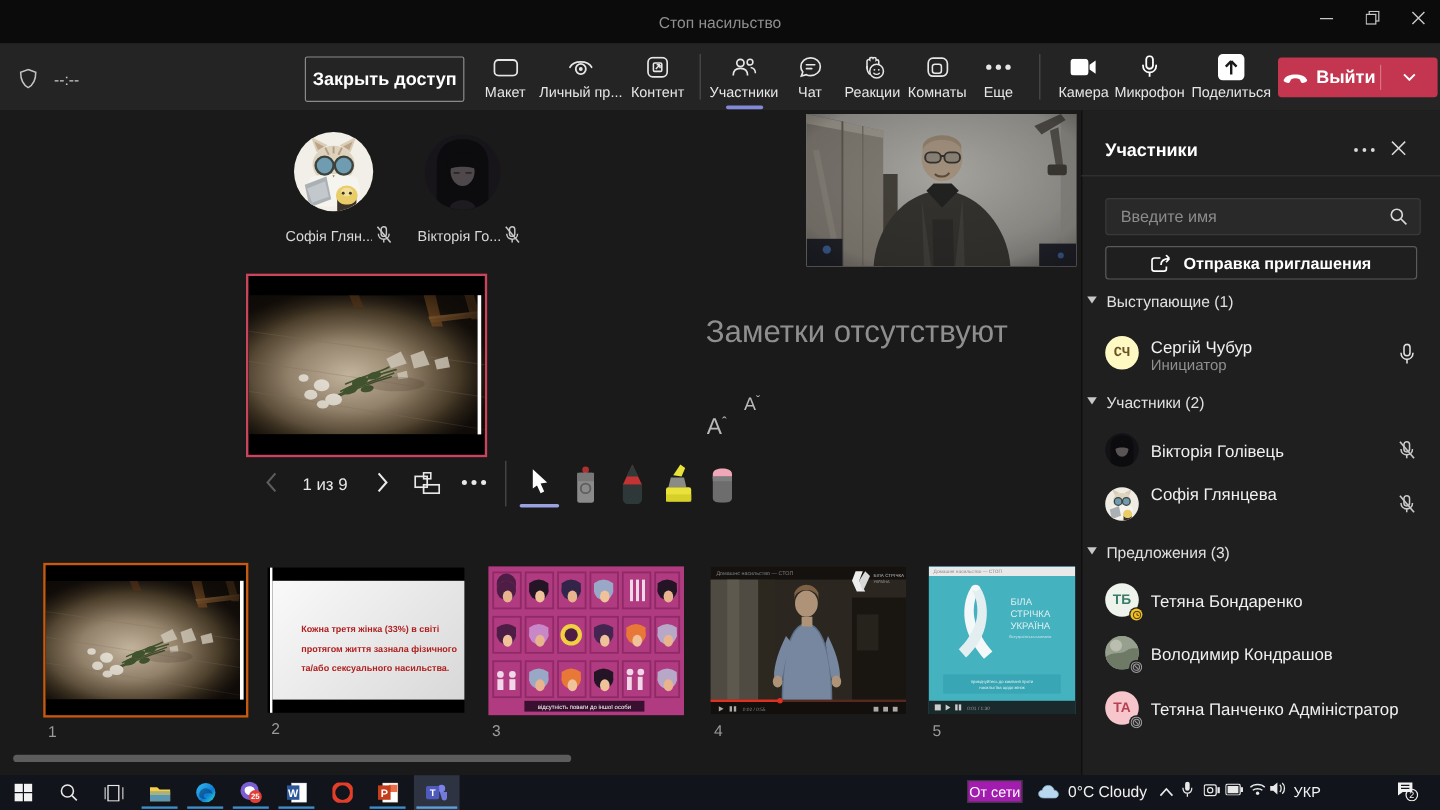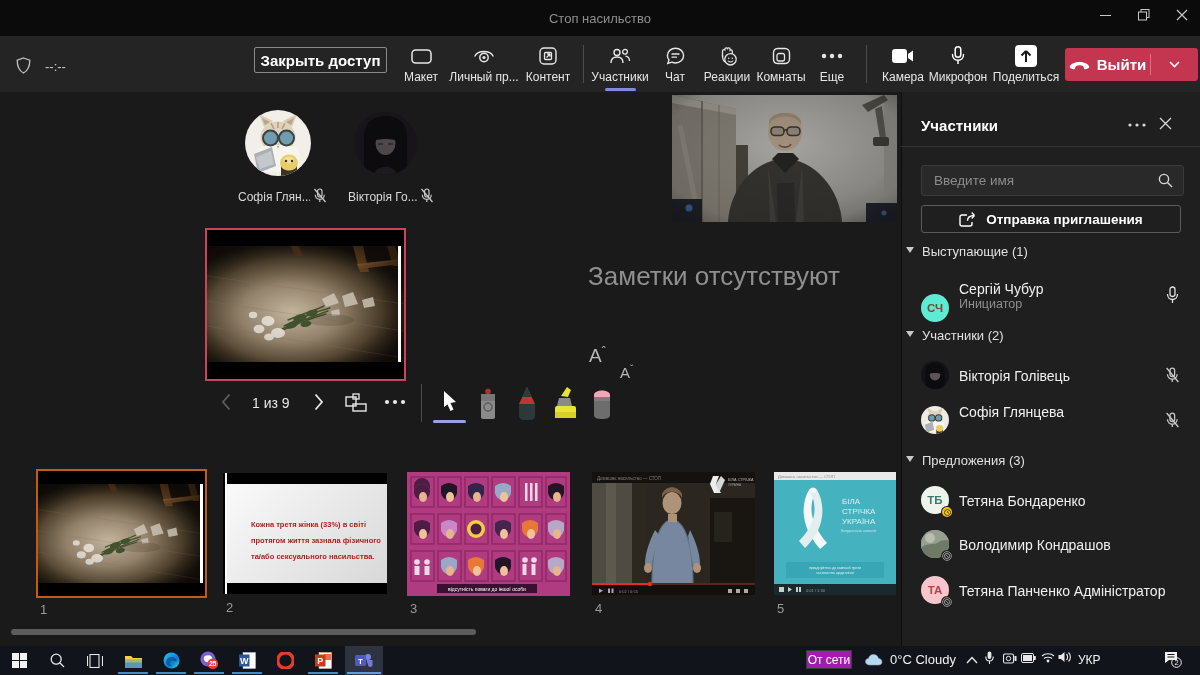--- a/index.html
+++ b/index.html
@@ -13,21 +13,21 @@
   #titlebar { left:0; top:0; width:1200px; height:36px; background:#0b0b0b; }
   #title { width:100%; top:11px; text-align:center; color:#8f8f8f; font-size:13px; }
   .winctl { top:0; width:44px; height:30px; display:flex; align-items:center; justify-content:center; color:#c8c8c8; }
 
   
   #toolbar { left:0; top:36px; width:1200px; height:56px; background:#242424; }
   .tbtn { top:45px; height:46px; display:flex; flex-direction:column; align-items:center; justify-content:flex-start; color:#e6e6e6; }
   .tbtn .ic { height:22px; display:flex; align-items:center; justify-content:center; }
   .tbtn .lb { font-size:12px; margin-top:3px; color:#e6e6e6; white-space:nowrap; }
   .vsep { top:45px; width:1px; height:38px; background:#4d4d4d; }
-  #closebtn { left:254px; top:47px; width:133px; height:26px; border:1px solid #8a8a8a; border-radius:2px;
+  #closebtn { left:254px; top:47px; width:133px; height:38px; border:1px solid #8a8a8a; border-radius:2px;
     color:#fff; font-size:15px; font-weight:bold; display:flex; align-items:center; justify-content:center; }
   #leavebtn { left:1065px; top:48px; width:133px; height:33px; background:#c4354f; border-radius:3px; display:flex; align-items:center; }
 
   
   #stage { left:0; top:92px; width:901px; height:554px; background:#1a1a1a; }
 
   .avname { font-size:13px; color:#d9d9d9; white-space:nowrap; }
 
   
   #preview { left:205px; top:228px; width:201px; height:153px; border:2px solid #c9455c; background:#000; }
@@ -379,21 +379,21 @@
     <div class="abs" style="left:0; top:16px; width:197px; height:116px; overflow:hidden;">
       <svg width="197" height="116" viewBox="0 0 197 116">
           <use href="#photoG"></use>
         </svg>
     </div>
     <div class="abs" style="right:3px; top:16px; width:3px; height:116px; background:#fff;"></div>
   </div>
 
   <div class="abs" id="notes">Заметки отсутствуют</div>
   <div class="abs" style="left:589px; top:345px; color:#b8b8b8; font-size:19px;">A<span style="font-size:12px; vertical-align:6px;">ˆ</span></div>
-  <div class="abs" style="left:620px; top:364px; color:#b8b8b8; font-size:15px;">A<span style="font-size:10px; vertical-align:5px;">ˇ</span></div>
+  <div class="abs" style="left:620px; top:329px; color:#b8b8b8; font-size:15px;">A<span style="font-size:10px; vertical-align:5px;">ˇ</span></div>
 
   <div class="abs" style="left:221px; top:393px;">
       <svg width="10" height="18">
         <path d="M8.5 1.5 L2 9 L8.5 16.5" stroke="#5d5d5d" stroke-width="1.8" fill="none"></path>
       </svg>
     </div>
   <div class="abs navtxt" style="left:252px; top:395px;">1 из 9</div>
   <div class="abs" style="left:314px; top:393px;">
       <svg width="10" height="18">
         <path d="M1.5 1.5 L8 9 L1.5 16.5" stroke="#e8e8e8" stroke-width="1.8" fill="none"></path>
@@ -663,21 +663,21 @@
     <span style="margin-left:12px; color:#8c8c8c; font-size:13.5px;">Введите имя</span>
     <svg style="margin-left:auto; margin-right:10px;" width="15" height="15" viewBox="0 0 15 15">
         <circle cx="6" cy="6" r="4.6" fill="none" stroke="#d8d8d8" stroke-width="1.4"></circle>
         <line x1="9.5" y1="9.5" x2="14" y2="14" stroke="#d8d8d8" stroke-width="1.4"></line>
       </svg>
   </div>
 
   <div class="abs tri" style="left:906px; top:247px;"></div>
   <div class="abs sect" style="left:922px; top:244px;">Выступающие (1)</div>
 
-  <div class="abs pav" style="left:921px; top:294px; background:#5eead4; color:#6a5426;">СЧ</div>
+  <div class="abs pav" style="left:921px; top:280px; background:#fef9c3; color:#6a5426;font-family:Liberation Mono, monospace;">СЧ</div>
   <div class="abs pname" style="left:959px; top:281px;">Сергій Чубур</div>
   <div class="abs psub" style="left:959px; top:297px;">Инициатор</div>
   <div class="abs" style="left:1166px; top:286px;">
       <svg width="13" height="18" viewBox="0 0 13 18">
         <rect x="4" y="1" width="5" height="9.5" rx="2.5" fill="none" stroke="#e0e0e0" stroke-width="1.3"></rect>
         <path d="M1.5 8 C1.5 11.3 3.7 13.5 6.5 13.5 C9.3 13.5 11.5 11.3 11.5 8" fill="none" stroke="#e0e0e0" stroke-width="1.3"></path>
         <line x1="6.5" y1="13.5" x2="6.5" y2="17" stroke="#e0e0e0" stroke-width="1.3"></line>
       </svg>
     </div>
 

